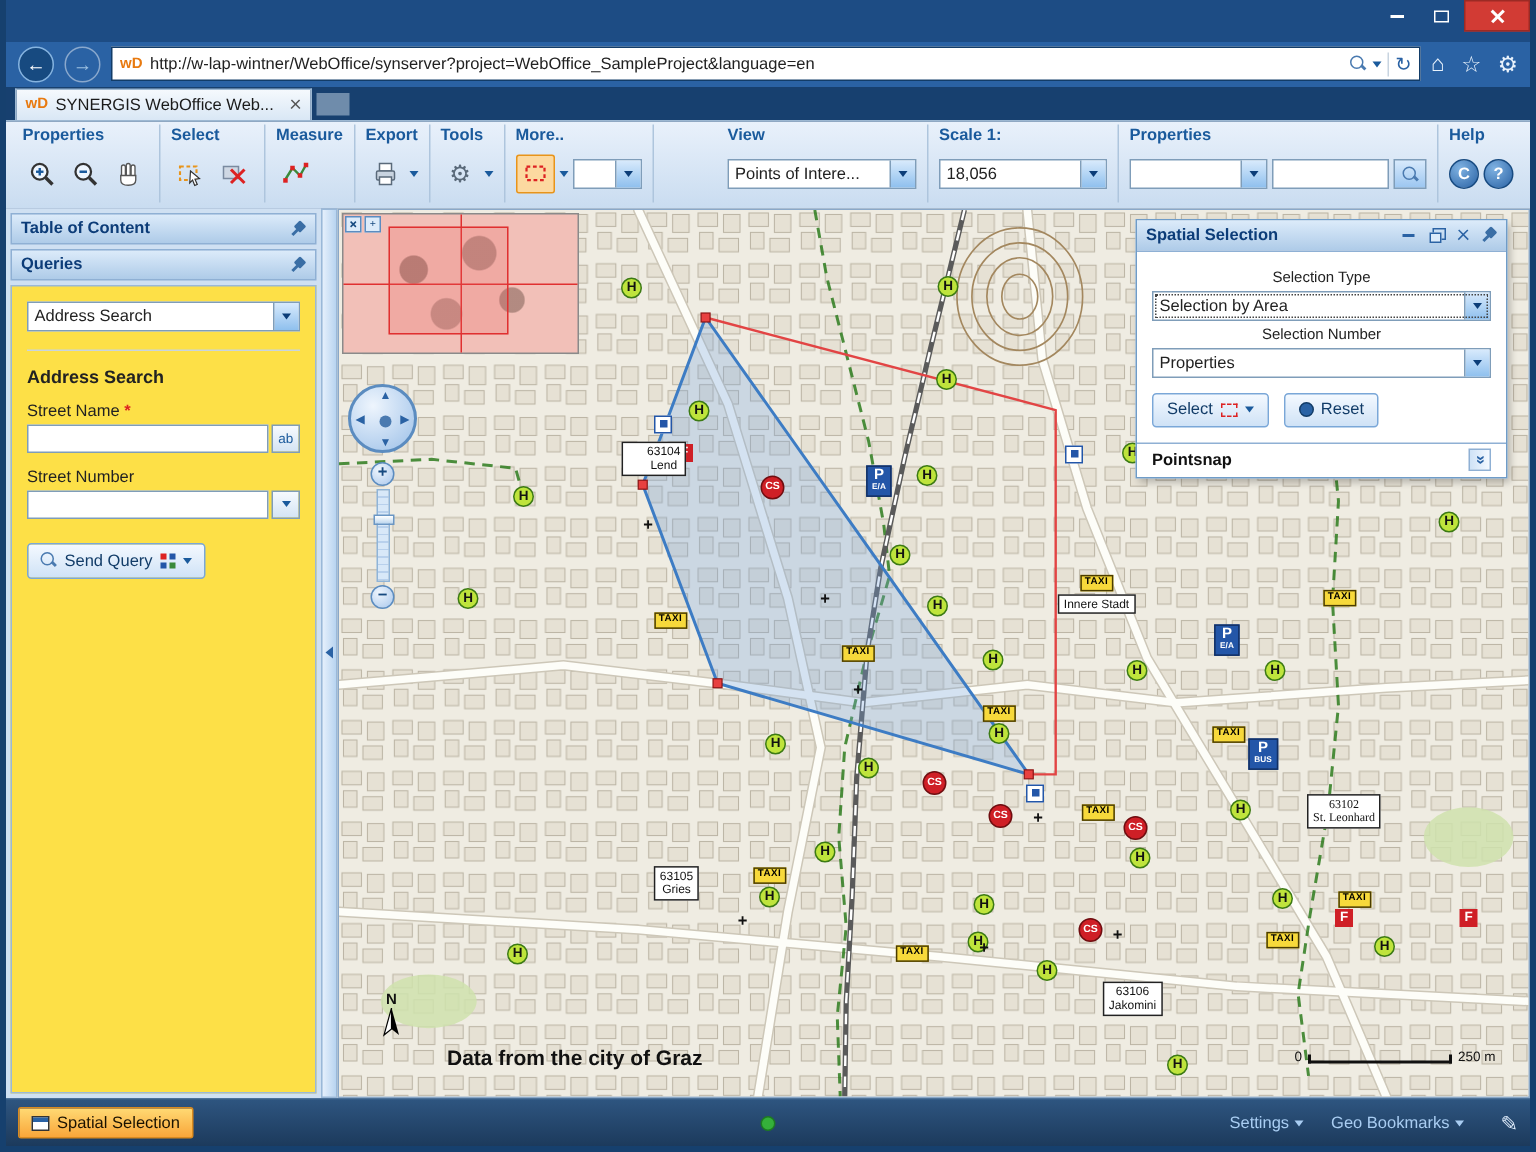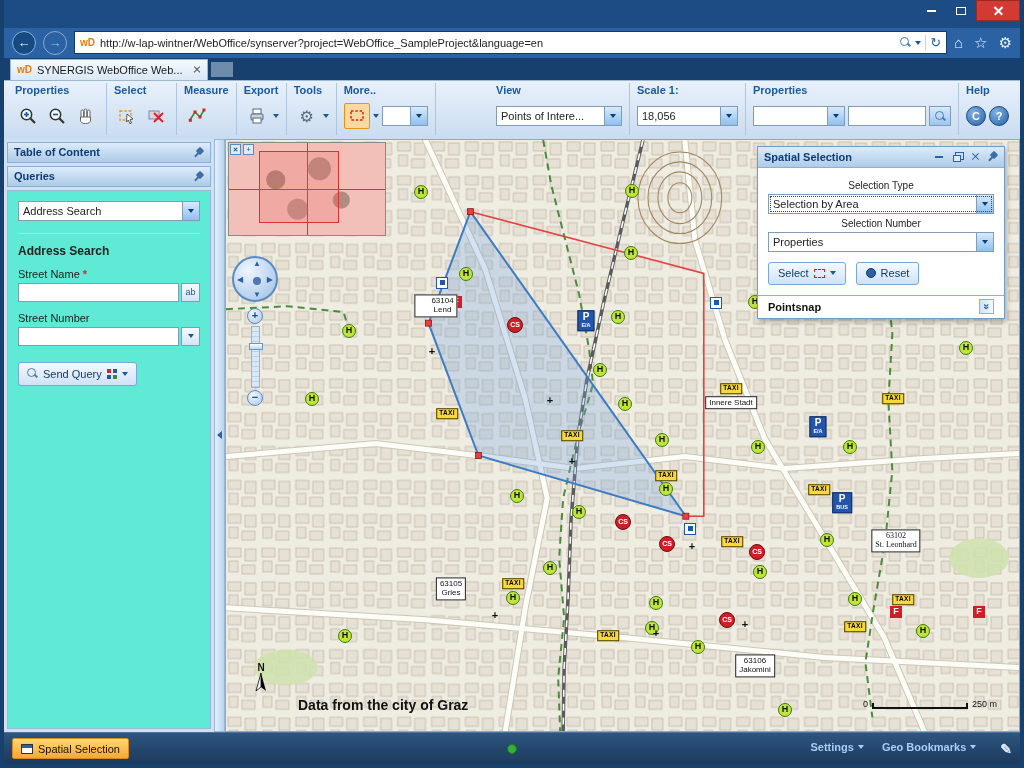--- a/index.html
+++ b/index.html
@@ -62,21 +62,21 @@
   
   .content { height:594px; display:flex; background:#cfe0f2; }
 
   
   .sidebar { width:210px; background:#cfe0f2; padding:3px; display:flex; flex-direction:column; gap:3px; }
   .panel-bar { height:21px; background:linear-gradient(#dcebfa,#aecbe8); border:1px solid #8fb0d4; display:flex; align-items:center; padding:0 6px; font-size:11px; font-weight:bold; color:#0c3c78; }
   .panel-bar .grow { flex:1; }
   .pin-ic { position:relative; width:11px; height:11px; }
   .pin-ic::before { content:""; position:absolute; left:4px; top:1px; width:6px; height:6px; background:#3a6ea5; border-radius:1px; transform:rotate(45deg); }
   .pin-ic::after { content:""; position:absolute; left:1px; top:7px; width:5px; height:1.5px; background:#3a6ea5; transform:rotate(-45deg); }
-  .query-panel { flex:1; background:#5eead4; border:1px solid #9ab8d8; padding:10px 10px; font-size:11px; color:#222; }
+  .query-panel { flex:1; background:#fde047; border:1px solid #9ab8d8; padding:10px 10px; font-size:11px; color:#222; }
   .query-panel hr { border:none; border-top:1px solid #c8d4e0; margin:12px 0 10px; }
   .q-section { font-size:12px; font-weight:bold; margin-bottom:2px; }
   .q-label { margin:10px 0 3px; }
   .req { color:#d22; font-weight:bold; }
   .field-row { display:flex; gap:2px; align-items:center; }
   .field-row input { height:19px; border:1px solid #7f9db9; flex:1; font-size:11px; padding:0 3px; min-width:0; }
   .side-btn { width:19px; height:19px; border:1px solid #7f9db9; background:linear-gradient(#f6fafe,#d4e4f4); font-size:9px; color:#1a5a9c; display:flex; align-items:center; justify-content:center; }
   .send-btn { margin-top:16px; height:24px; display:inline-flex; align-items:center; gap:5px; padding:0 8px; border:1px solid #7aa7d8; border-radius:3px; background:linear-gradient(#f4f9ff,#cfe2f6); font-size:11px; color:#123c68; }
   .grid-ic { width:10px; height:10px; background:
       linear-gradient(#d22 0 0) 0 0/4px 4px no-repeat,
@@ -172,21 +172,21 @@
   .attribution { position:absolute; left:72px; bottom:18px; font-size:14px; font-weight:bold; color:#111; }
   .scalebar { position:absolute; right:22px; bottom:22px; display:flex; align-items:flex-end; gap:4px; font-size:9px; color:#111; }
   .sbar { width:96px; height:6px; border-bottom:2px solid #111; border-left:2px solid #111; border-right:2px solid #111; }
 
   
   .statusbar { height:32px; background:linear-gradient(#2e5580,#1c3a5c); border-top:1px solid #4d7299; display:flex; align-items:center; padding:0 8px; position:relative; }
   .chip { height:21px; display:inline-flex; align-items:center; gap:5px; padding:0 8px; background:linear-gradient(#ffd973,#f9a63a); border:1px solid #d98a1f; border-radius:2px; font-size:11px; color:#1a1200; }
   .chip-ic { width:12px; height:10px; background:#fff; border:1px solid #333; position:relative; }
   .chip-ic::before { content:""; position:absolute; left:0; top:0; right:0; height:3px; background:#2a62a4; }
   .status-dot { position:absolute; left:50%; top:50%; transform:translate(-50%,-50%); width:10px; height:10px; border-radius:50%; background:#35b03a; border:1px solid #1d7a22; }
-  .status-right { margin-left:auto; display:flex; align-items:flex-start; gap:18px; color:#a9cdf2; font-size:11px;font-weight:bold; }
+  .status-right { margin-left:auto; display:flex; align-items:center; gap:18px; color:#a9cdf2; font-size:11px; }
   .status-right .caret { border-top-color:#a9cdf2; }
   .pencil { color:#dce9f8; font-size:14px; margin-left:6px; }
   .status-item { display:inline-flex; align-items:center; gap:4px; }
 </style>
 </head>
 <body>
 
 <div class="window">
 
   <div class="titlebar">
@@ -355,21 +355,21 @@
           <span class="sel-btn">
               <span class="caret"></span>
             </span>
         </span>
       </div>
     </div>
 
     <div class="tgroup">
       <div class="tgroup-label">Scale 1:</div>
       <div class="tgroup-items">
-        <span class="sel" style="width:101px">
+        <span class="sel" style="width:112px">
           <span class="sel-val">18,056</span>
           <span class="sel-btn">
               <span class="caret"></span>
             </span>
         </span>
       </div>
     </div>
 
     <div class="tgroup">
       <div class="tgroup-label">Properties</div>

